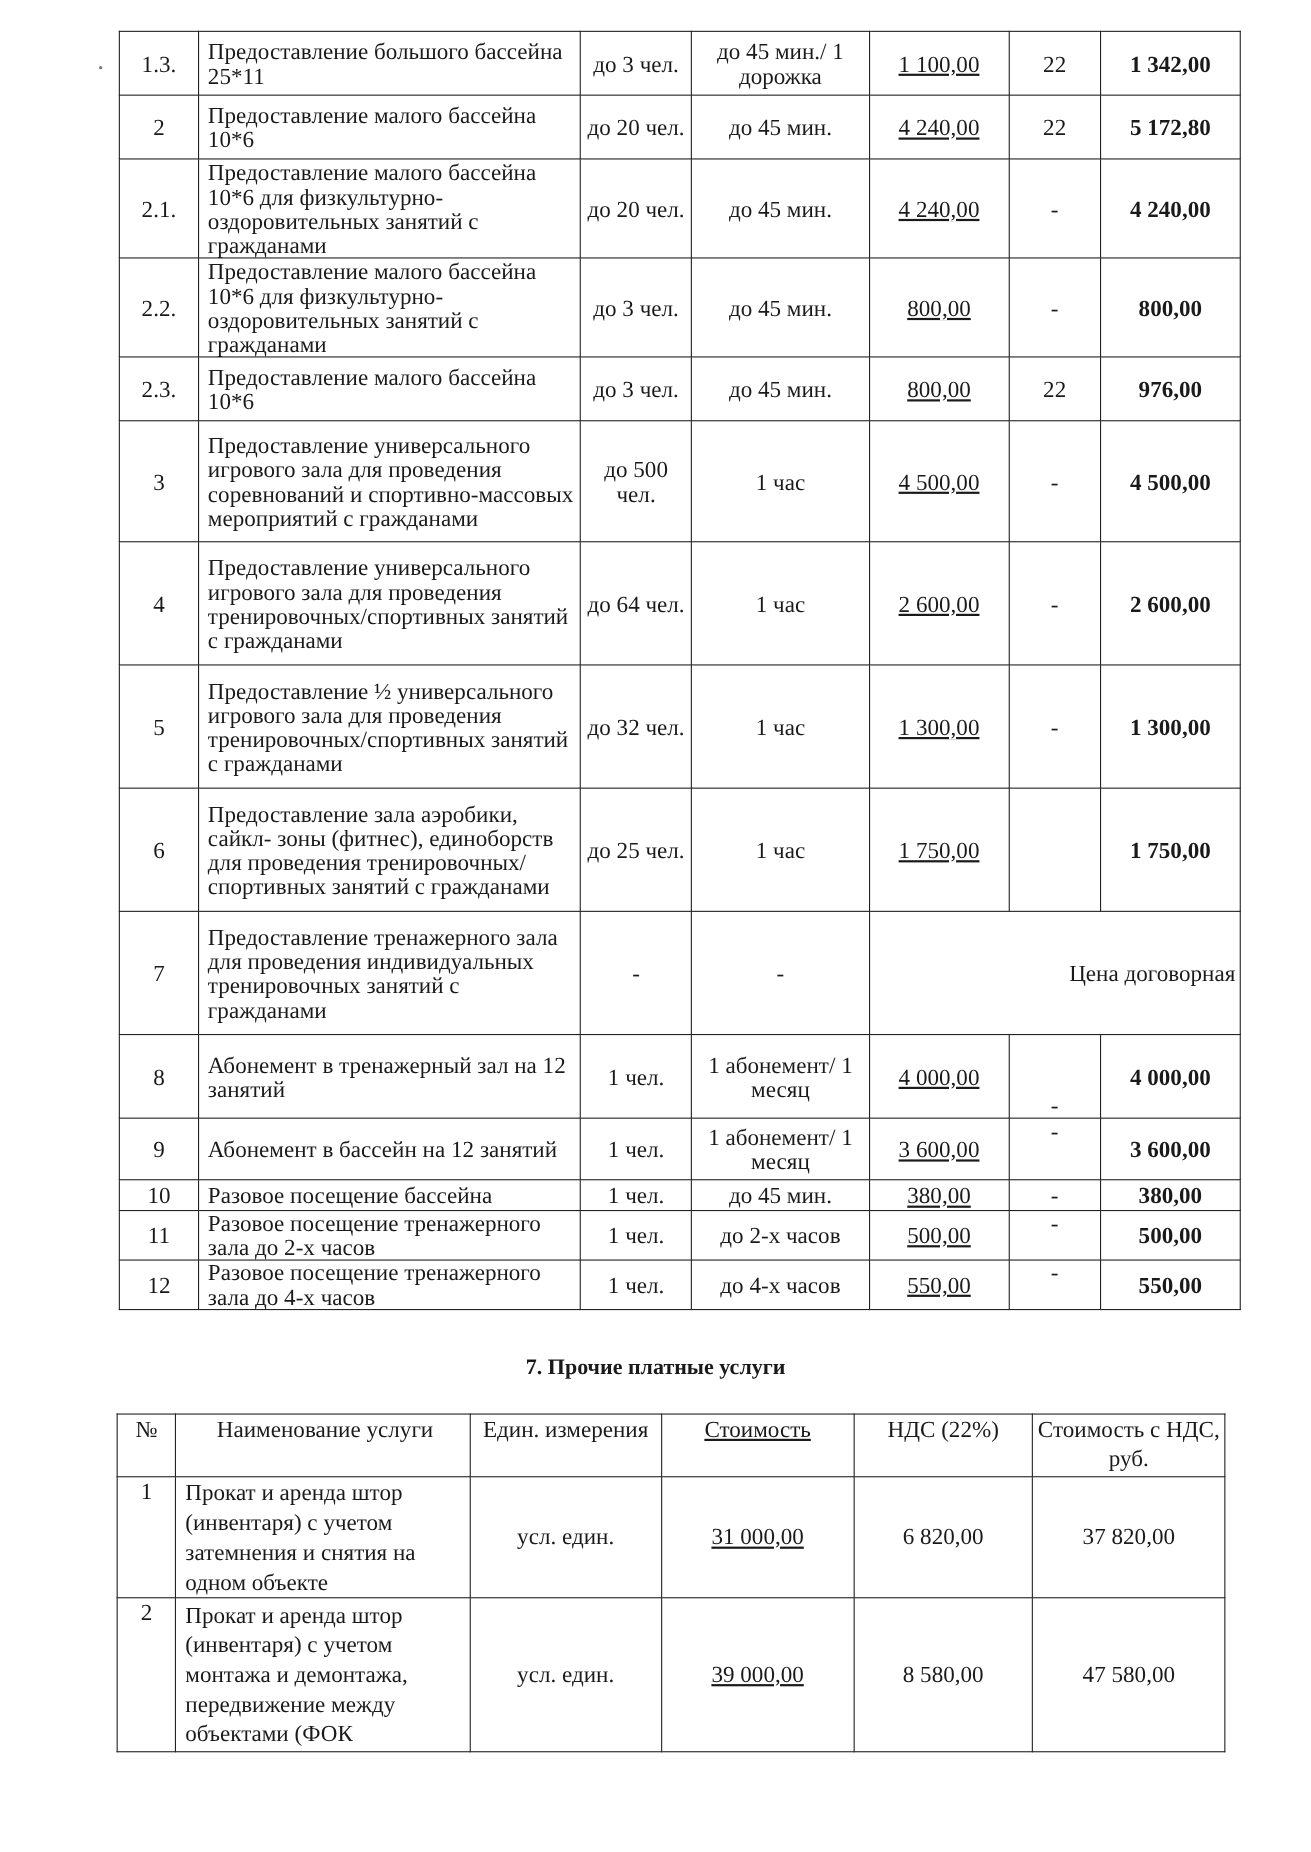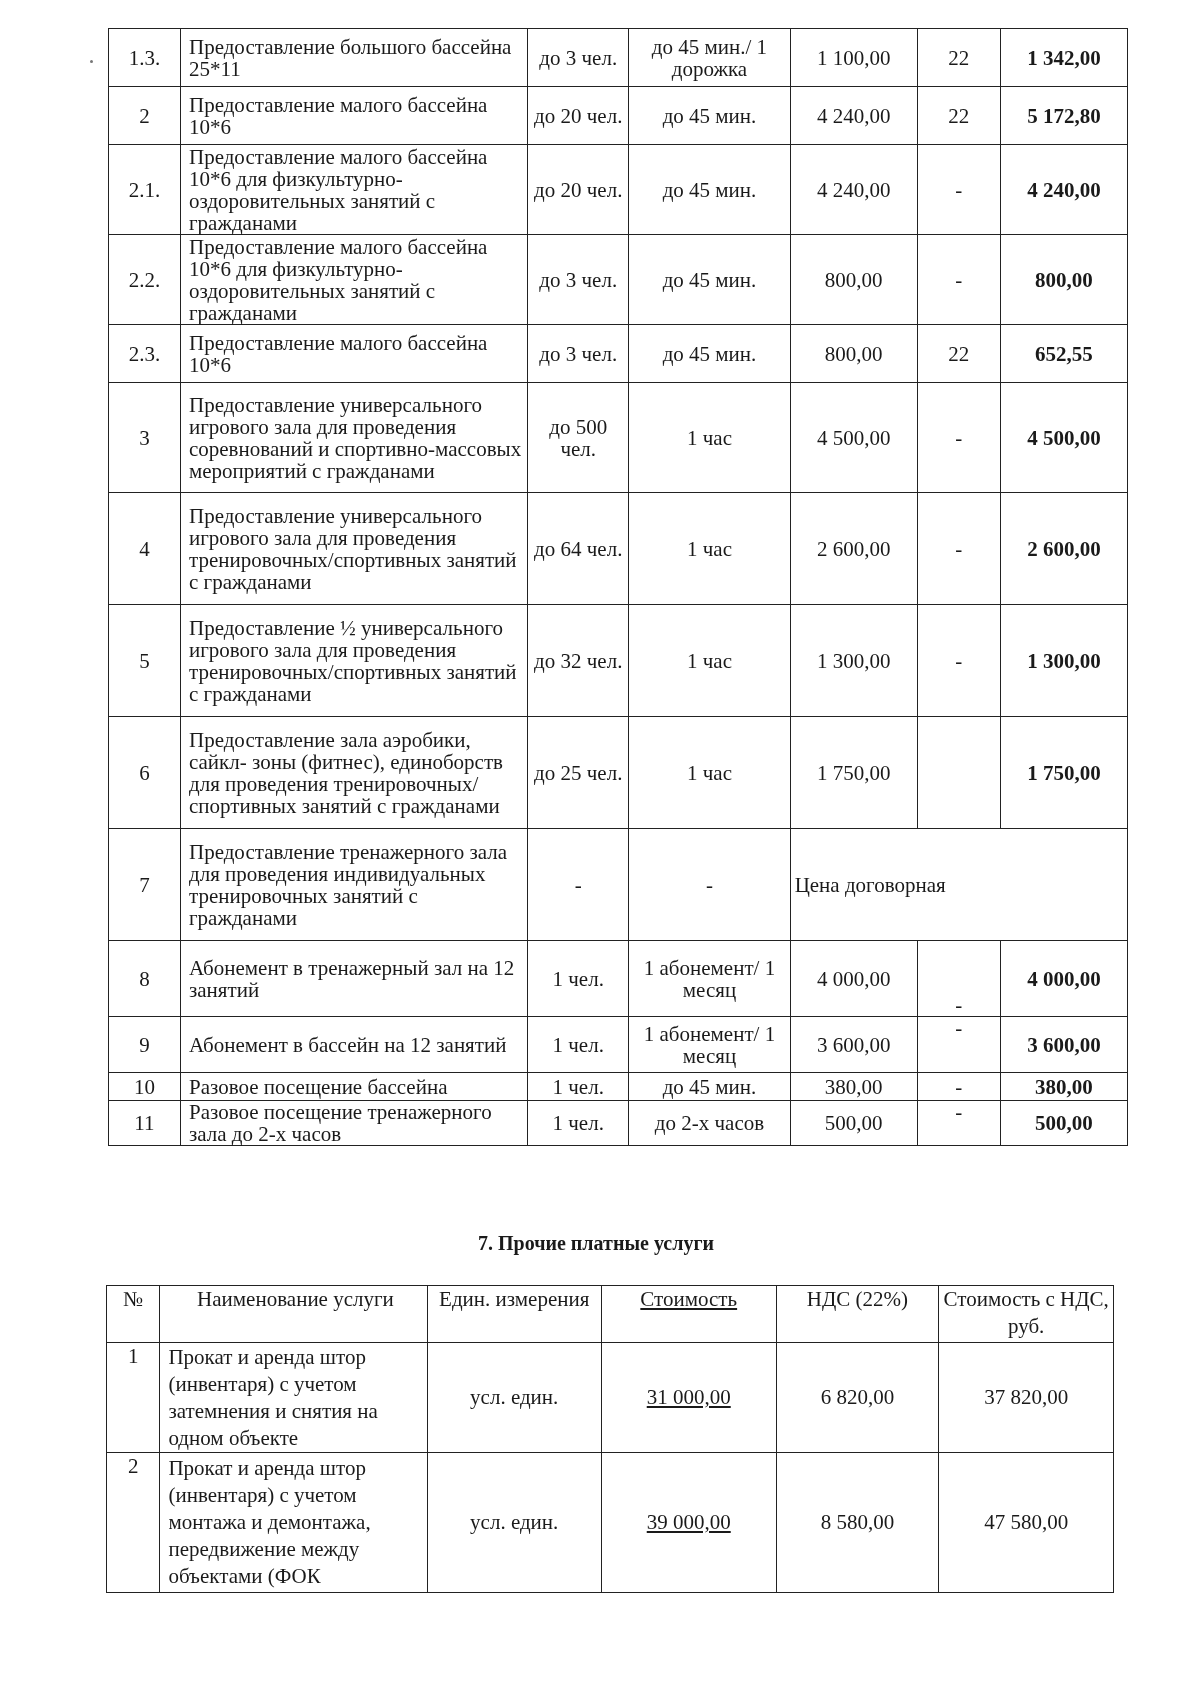--- a/index.html
+++ b/index.html
@@ -8,25 +8,25 @@
   .page { position: absolute; left: 0; top: 0; width: 1192px; height: 1684px; }
   table { border-collapse: collapse; position: absolute; }
   td, th { border: 1.6px solid #222; font-weight: normal; font-size: 21px; line-height: 22px;
            padding: 0 4px; vertical-align: middle; }
   #t1 { left: 108px; top: 28px; width: 1020px; padding-left: 32px; }
   #t1 td { height: 10px; }
   .c-num { width: 64px; text-align: center; }
   .c-name { width: 340px; text-align: left; padding-left: 8px; }
   .c-cap { width: 94px; text-align: center; }
   .c-dur { width: 154px; text-align: center; }
-  .c-price { width: 120px; text-align: center; }
+  .c-price { width: 120px; text-align: center; text-decoration: underline; }
   .c-vat { width: 76px; text-align: center; }
   .c-total { width: 120px; text-align: center; font-weight: bold; }
   .vtop { vertical-align: top; }
-  .merged { text-align: left; }
+  .merged { text-align: right; }
   .section-title { position: absolute; left: 0; width: 1192px; top: 1232px; text-align: center;
                    font-weight: bold; font-size: 20px; }
   #t2 { left: 106px; top: 1285px; width: 1008px; }
   #t2 th, #t2 td { font-size: 21px; line-height: 27px; }
   #t2 th { vertical-align: top; text-align: center; height: 56px; }
   .d-num { width: 46px; text-align: center; vertical-align: top !important; }
   .d-name { width: 262px; text-align: left; padding-left: 8px; }
   .d-unit { width: 170px; text-align: center; }
   .d-cost { width: 170px; text-align: center; text-decoration: underline; }
   .d-vat { width: 160px; text-align: center; }
@@ -77,21 +77,21 @@
         <td class="c-vat">-</td>
         <td class="c-total">800,00</td>
       </tr>
       <tr style="height:58px">
         <td class="c-num">2.3.</td>
         <td class="c-name">Предоставление малого бассейна 10*6</td>
         <td class="c-cap">до 3 чел.</td>
         <td class="c-dur">до 45 мин.</td>
         <td class="c-price">800,00</td>
         <td class="c-vat">22</td>
-        <td class="c-total">652,55</td>
+        <td class="c-total">976,00</td>
       </tr>
       <tr style="height:110px">
         <td class="c-num">3</td>
         <td class="c-name">Предоставление универсального игрового зала для проведения соревнований и спортивно-массовых мероприятий с гражданами</td>
         <td class="c-cap">до 500 чел.</td>
         <td class="c-dur">1 час</td>
         <td class="c-price">4 500,00</td>
         <td class="c-vat">-</td>
         <td class="c-total">4 500,00</td>
       </tr>
@@ -157,20 +157,29 @@
         <td class="c-total">380,00</td>
       </tr>
       <tr style="height:44px">
         <td class="c-num">11</td>
         <td class="c-name">Разовое посещение тренажерного зала до 2-х часов</td>
         <td class="c-cap">1 чел.</td>
         <td class="c-dur">до 2-х часов</td>
         <td class="c-price">500,00</td>
         <td class="c-vat vtop">-</td>
         <td class="c-total">500,00</td>
+      </tr>
+      <tr style="height:44px">
+        <td class="c-num">12</td>
+        <td class="c-name">Разовое посещение тренажерного зала до 4-х часов</td>
+        <td class="c-cap">1 чел.</td>
+        <td class="c-dur">до 4-х часов</td>
+        <td class="c-price">550,00</td>
+        <td class="c-vat vtop">-</td>
+        <td class="c-total">550,00</td>
       </tr>
     </tbody>
   </table>
 
   <div class="section-title">7. Прочие платные услуги</div>
 
   <table id="t2">
     <thead>
       <tr>
         <th class="d-num">№</th>

